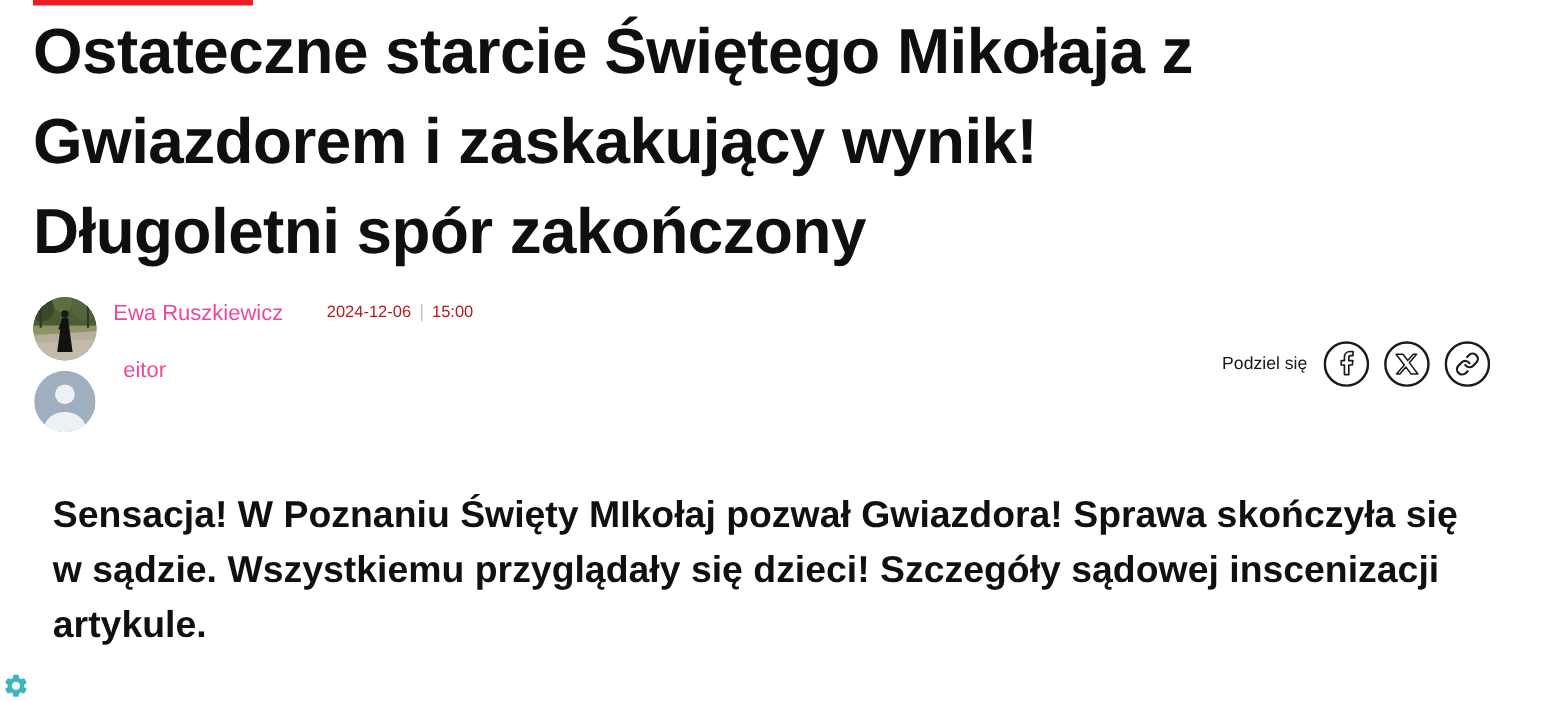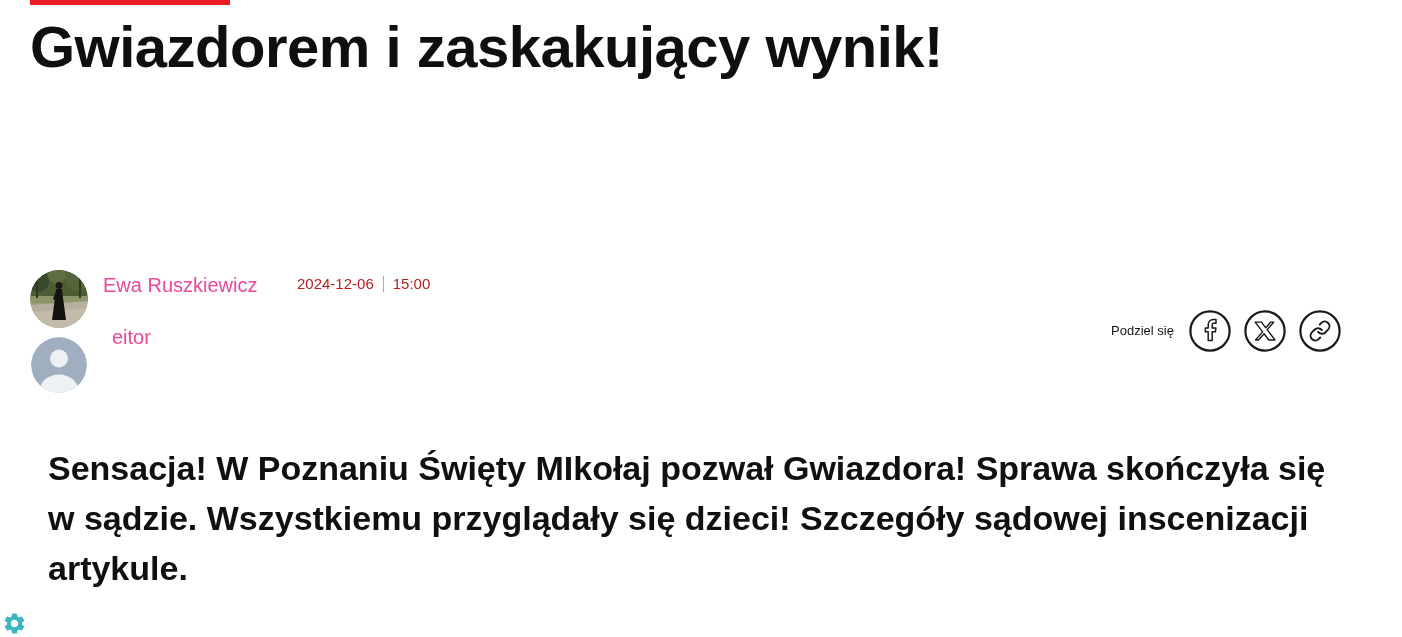--- a/index.html
+++ b/index.html
@@ -39,21 +39,21 @@
     position:absolute;left:297px;top:275px;
     display:flex;align-items:center;gap:9px;
     font-size:15px;color:#b91c1c;line-height:17px;
   }
   .date-sep{width:1px;height:16px;background:#aeaeae;}
   .share{
     position:absolute;left:1111px;top:310px;
     display:flex;align-items:center;gap:13px;
   }
   .share-label{
-    font-size:13px;color:#161616;line-height:20px;margin-right:2px;
+    font-size:16px;color:#161616;line-height:20px;margin-right:2px;
   }
   .share-btn{
     width:42px;height:42px;padding:0;border:none;background:transparent;
     cursor:pointer;display:block;
   }
   .share-btn svg{display:block;}
   .lead{
     position:absolute;left:30px;top:425px;
     margin:18px;width:1360px;
     font-size:34px;line-height:50px;font-weight:700;color:#101010;
@@ -67,21 +67,23 @@
   .gear-btn svg{display:block;}
 </style>
 </head>
 <body>
 
 <div class="page">
 
   <div class="red-bar"></div>
 
   <h1 class="headline">
+    <span>Ostateczne starcie Świętego Mikołaja z</span>
     <span>Gwiazdorem i zaskakujący wynik!</span>
+    <span>Długoletni spór zakończony</span>
   </h1>
 
   <span class="avatar avatar-photo">
     <svg width="58" height="58" viewBox="0 0 58 58">
       <defs>
           <clipPath id="av1">
             <circle cx="29" cy="29" r="29"></circle>
           </clipPath>
         </defs>
       <g clip-path="url(#av1)">

